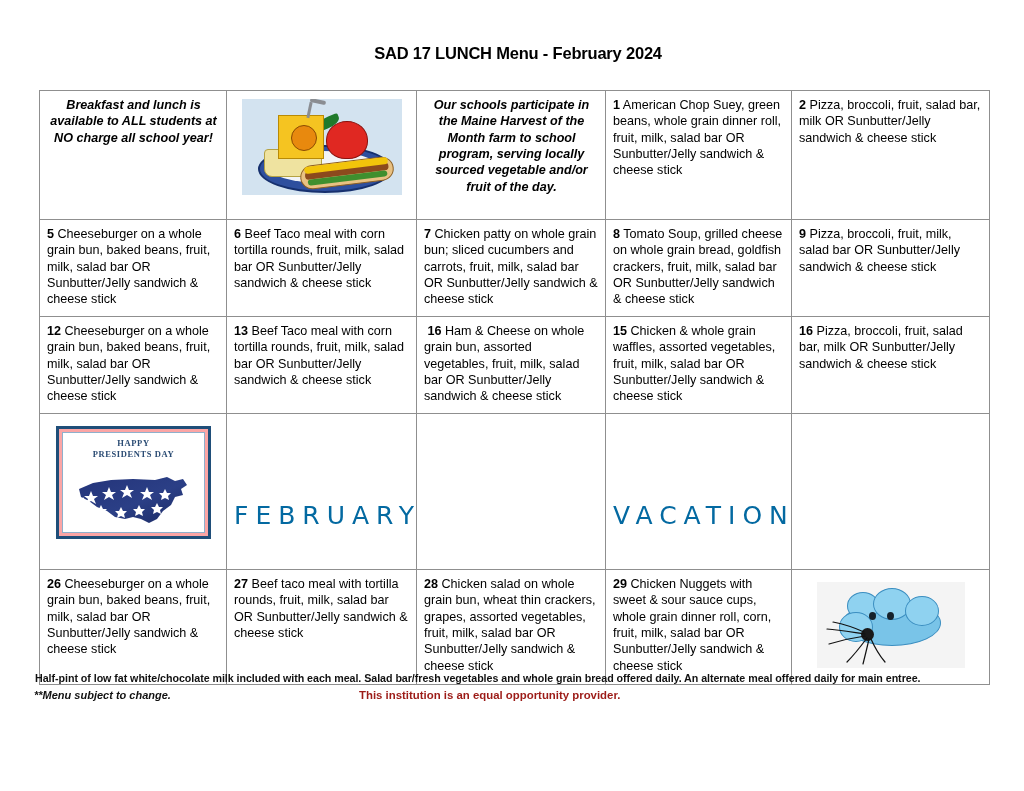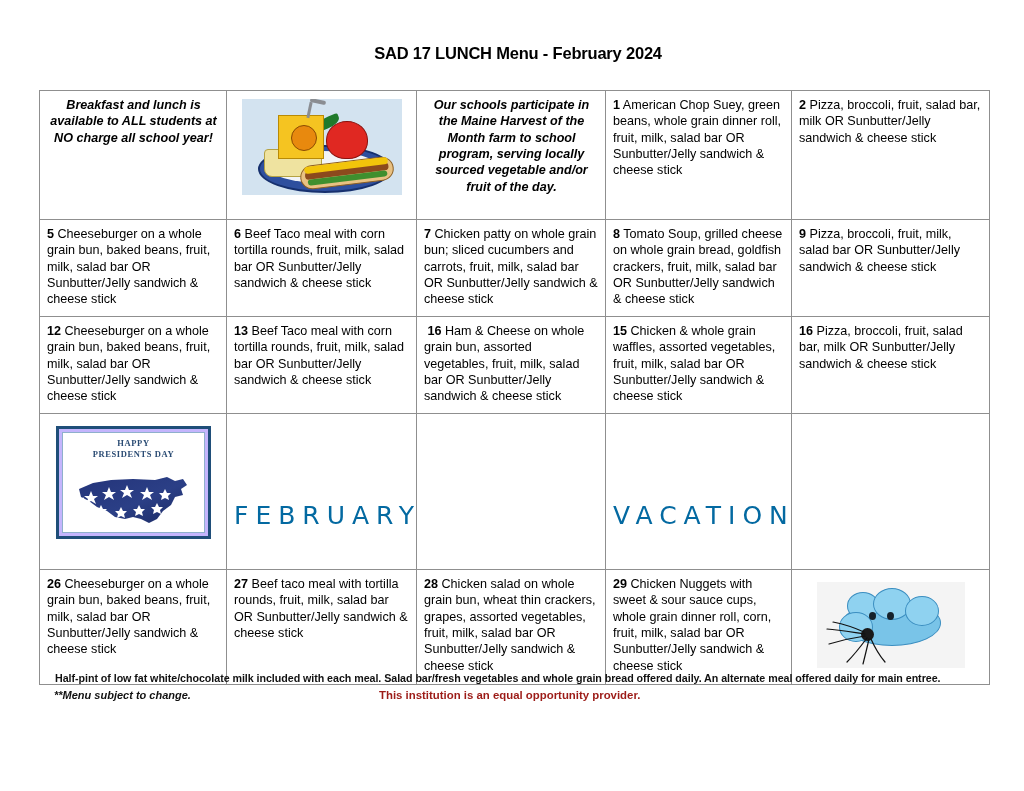--- a/index.html
+++ b/index.html
@@ -219,21 +219,21 @@
     border-radius: 6px;
     transform: rotate(-7deg);
   }
 
   
   .pres-art {
     width: 155px;
     height: 113px;
     margin: 6px auto 0 auto;
     border: 3px solid #1f4e79;
-    background: #c4b5fd;
+    background: #fca5a5;
     box-sizing: border-box;
     position: relative;
     padding: 0;
   }
   .pres-inner {
     position: absolute;
     inset: 3px;
     border: 1px solid #8fb0cc;
     background: #fff;
   }
@@ -307,21 +307,21 @@
     left: 44px; top: 46px;
     width: 13px; height: 13px;
     background: #1a1a1a;
     border-radius: 50%;
   }
   .whisk { position: absolute; left: 0; top: 0; width: 148px; height: 86px; }
 
   
   .footer {
     position: absolute;
-    left: 49px;
+    left: 29px;
     top: 672px;
     width: 950px;
   }
   .foot-main {
     font-family: "Liberation Sans", sans-serif;
     font-weight: bold;
     font-size: 10.7px;
     letter-spacing: -0.05px;
     color: #111;
     padding-left: 6px;

